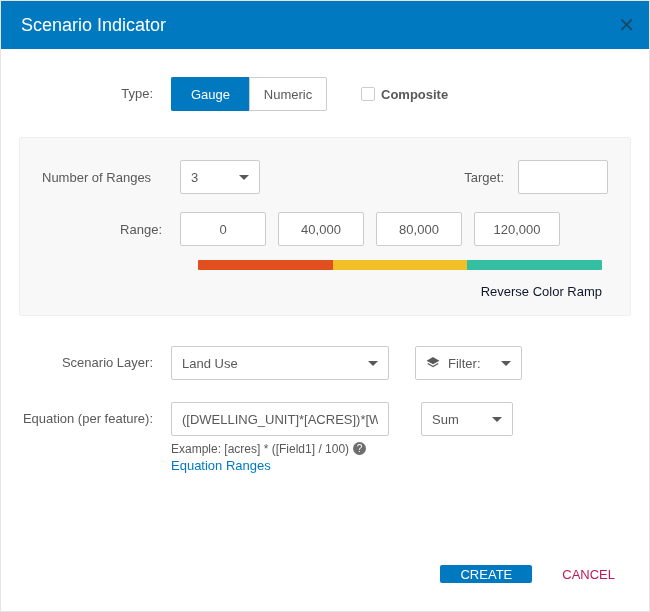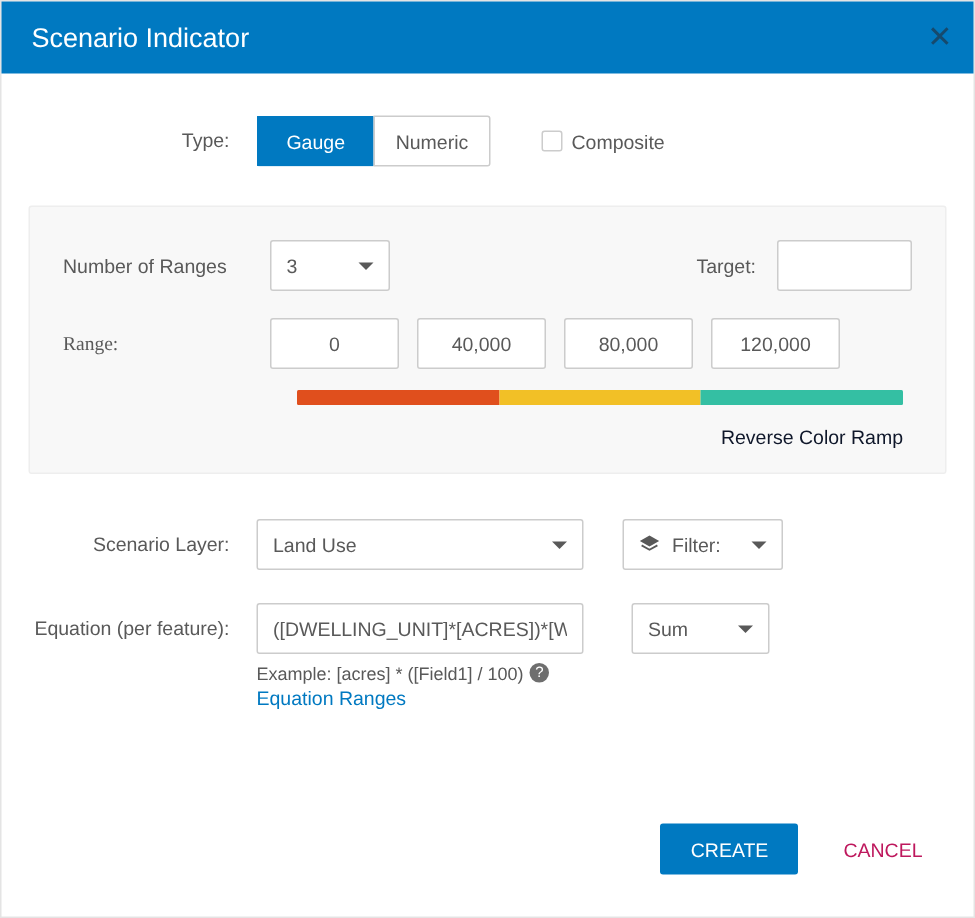--- a/index.html
+++ b/index.html
@@ -94,20 +94,21 @@
   .seg-group { display: flex; }
   .seg-group .seg-btn:first-child { border-radius: 2px 0 0 2px; border-right: none; }
   .seg-group .seg-btn:last-child  { border-radius: 0 2px 2px 0; }
   .checkbox {
     display: inline-flex;
     align-items: center;
     gap: 6px;
     margin-left: 24px;
     color: #595959;
     font-size: 13px;
+    font-weight: bold;
   }
   .checkbox .box {
     width: 14px;
     height: 14px;
     border: 1px solid #cccccc;
     border-radius: 2px;
     background: #fff;
   }
   .ranges-panel {
     background: #f8f8f8;
@@ -143,21 +144,21 @@
     border-top: 5px solid #595959;
   }
   .num-ranges-select { width: 80px; }
   .target-lbl { text-align: right; padding-right: 14px; margin-left: auto; }
   .target-input { width: 90px; text-align: center; }
   .ranges-row2 {
     display: flex;
     align-items: center;
     margin-bottom: 14px;
   }
-  .ranges-row2 .lbl2 { width: 138px; padding-right: 18px; font-family: Liberation Serif, serif; }
+  .ranges-row2 .lbl2 { width: 138px; text-align: right; padding-right: 18px; }
   .range-inputs { display: flex; gap: 12px; }
   .range-inputs .text-input { width: 86px; text-align: center; }
   .color-bar {
     height: 10px;
     margin-left: 156px;
     margin-right: 6px;
     display: flex;
     border-radius: 1px;
     overflow: hidden;
   }
@@ -216,21 +217,21 @@
     display: flex;
     justify-content: flex-end;
     align-items: center;
     gap: 24px;
     padding: 0 28px 28px 28px;
   }
   .btn-primary {
     background: #0079c1;
     color: #fff;
     border: none;
-    height: 34px;
+    height: 18px;
     padding: 0 20px;
     font-size: 13px;
     border-radius: 2px;
     cursor: pointer;
   }
   .btn-link {
     background: none;
     border: none;
     color: #be185d;
     font-size: 13px;

